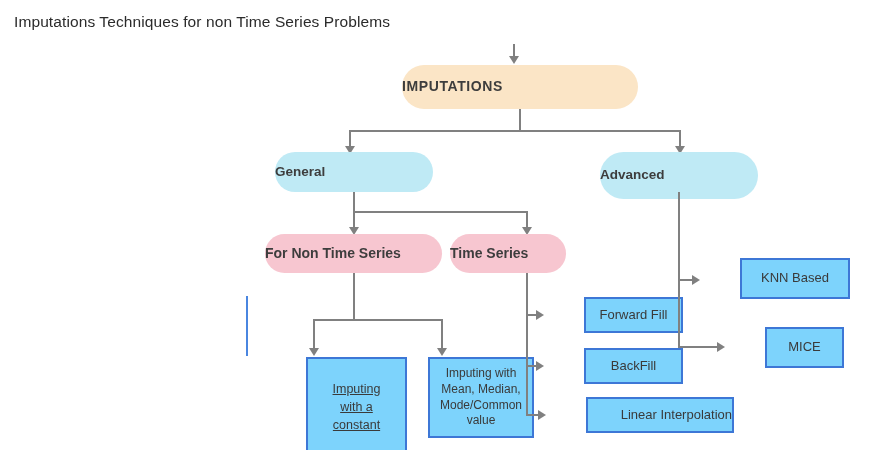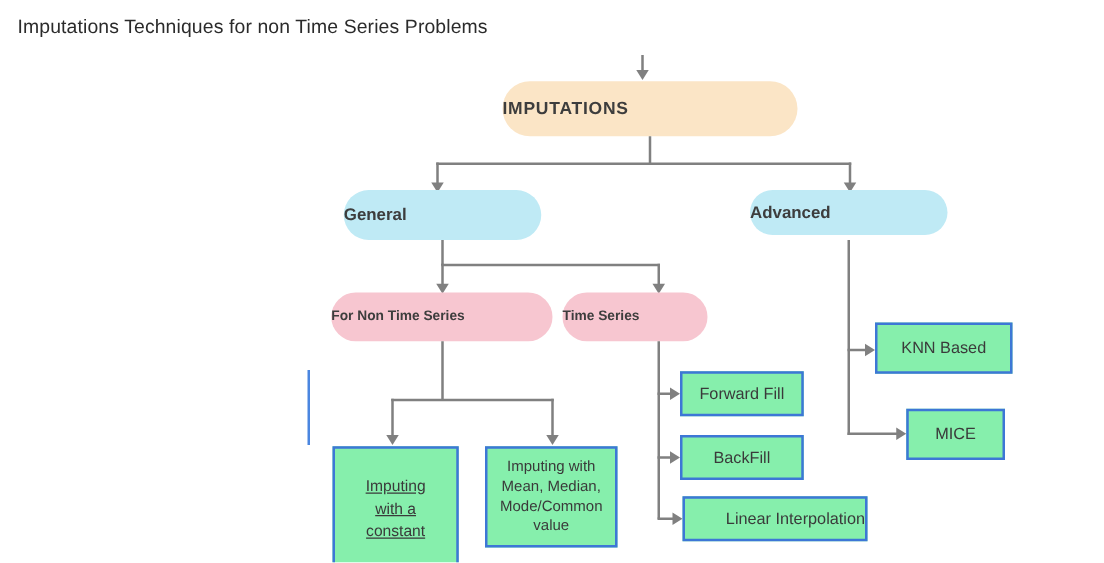--- a/index.html
+++ b/index.html
@@ -44,35 +44,36 @@
     background: #fbe5c6;
     font-size: 14px;
     letter-spacing: 0.6px;
   }
   .pill-blue {
     background: #bfeaf5;
     font-size: 13.5px;
   }
   .pill-pink {
     background: #f7c6d0;
-    font-size: 11px;
+    font-size: 14px;
   }
   
   .box {
     position: absolute;
     display: flex;
     align-items: center;
     justify-content: center;
     box-sizing: border-box;
     border: 2px solid #3d77d6;
-    background: #86efac;
+    background: #7dd3fc;
     color: #3a3a3a;
     text-align: center;
     line-height: 1.25;
     font-size: 13px;
+    margin-left: 40px;
   }
   .box-sm { font-size: 12px; line-height: 1.3; }
   .box-md { font-size: 12.5px; line-height: 1.45; }
 
   
   .vline {
     position: absolute;
     width: 2px;
     background: #808080;
   }
@@ -119,21 +120,21 @@
   <div class="hline" style="left:349px; top:130px; width:332px;"></div>
   <div class="vline" style="left:349px; top:130px; height:19px;"></div>
   <div class="arrow-down" style="left:345px; top:146px;"></div>
   <div class="vline" style="left:679px; top:130px; height:19px;"></div>
   <div class="arrow-down" style="left:675px; top:146px;"></div>
 
   <div class="pill pill-blue" style="left:275px; top:152px; width:158px; height:40px;">
     <span>General</span>
   </div>
 
-  <div class="pill pill-blue" style="left:600px; top:152px; width:158px; height:36px;">
+  <div class="pill pill-blue" style="left:600px; top:152px; width:158px; height:47px;">
     <span>Advanced</span>
   </div>
 
   <div class="vline" style="left:353px; top:192px; height:20px;"></div>
   <div class="hline" style="left:353px; top:211px; width:175px;"></div>
   <div class="vline" style="left:353px; top:211px; height:19px;"></div>
   <div class="arrow-down" style="left:349px; top:227px;"></div>
   <div class="vline" style="left:526px; top:211px; height:19px;"></div>
   <div class="arrow-down" style="left:522px; top:227px;"></div>
 

